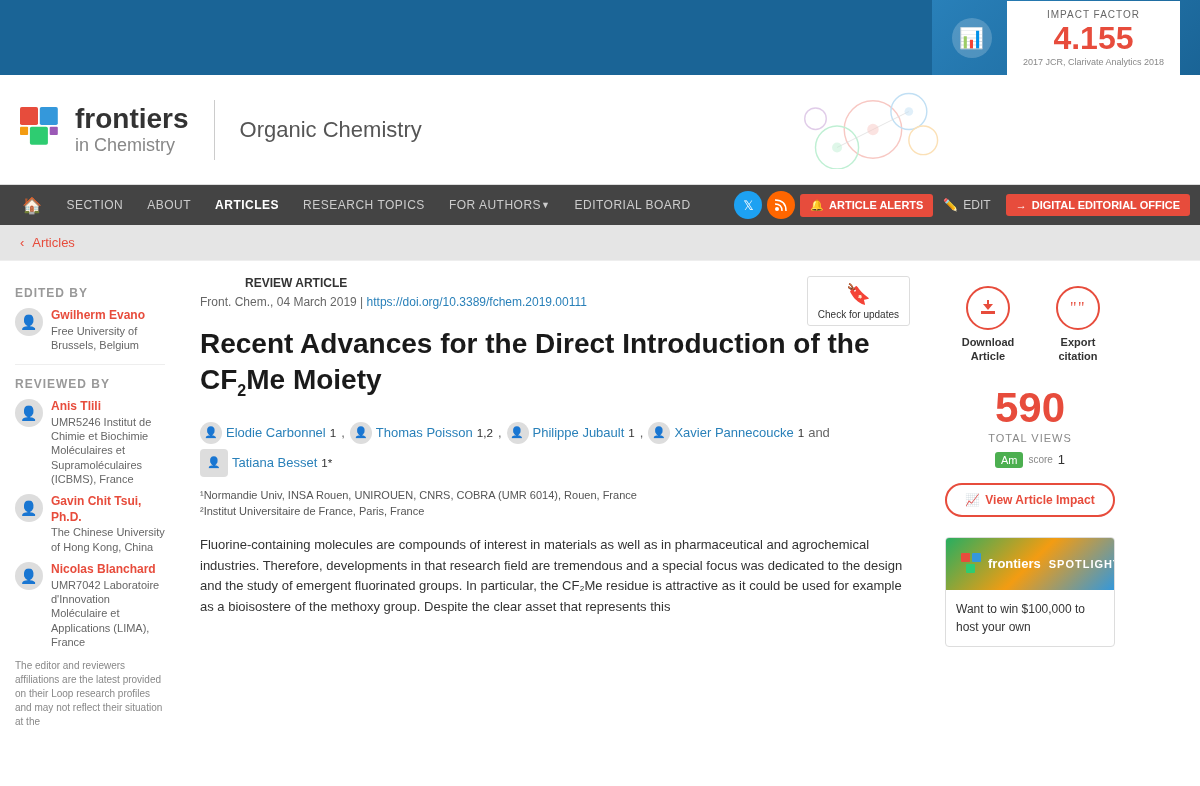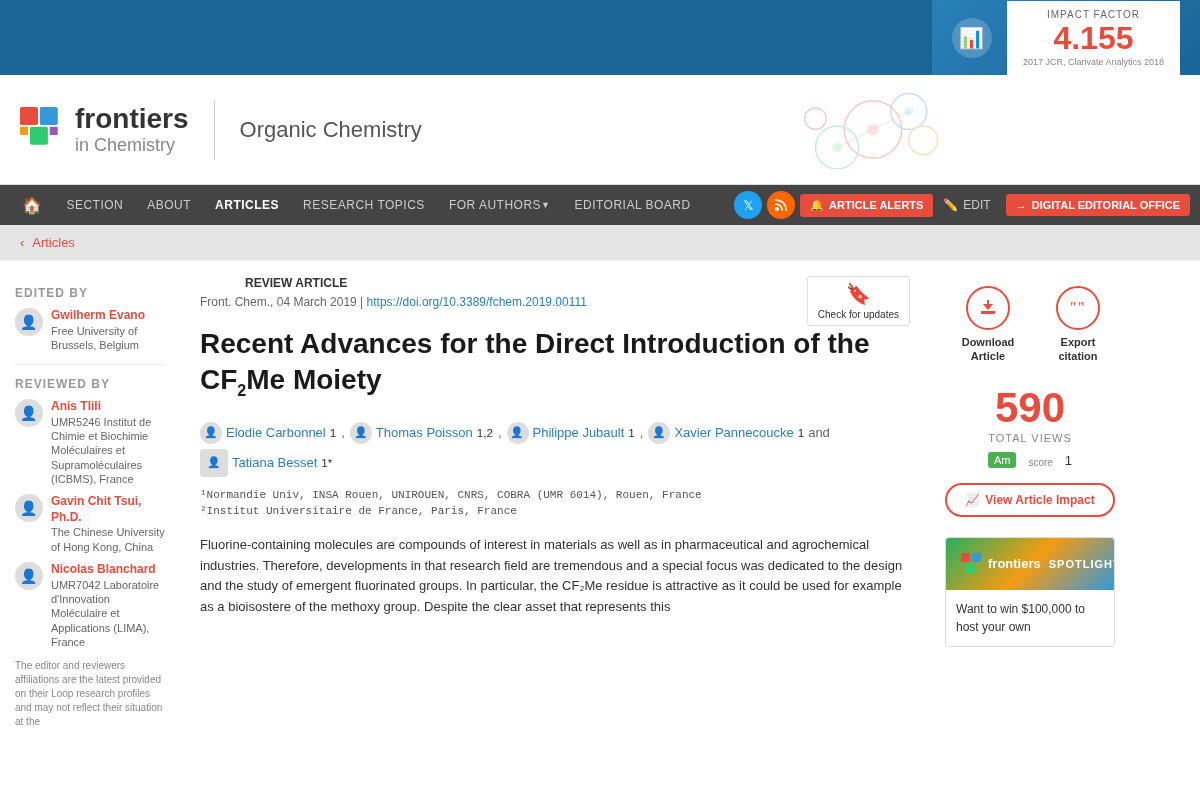--- a/index.html
+++ b/index.html
@@ -325,21 +325,20 @@
       color: #2980b9;
       font-size: 13px;
       cursor: pointer;
     }
     .author-sep { color: #666; font-size: 13px; }
     .affiliations {
       font-size: 11px;
       color: #555;
       margin: 10px 0;
       line-height: 1.5;
-      font-family: Liberation Mono, monospace;
     }
     .abstract-text {
       font-size: 13px;
       color: #333;
       line-height: 1.6;
       margin-top: 15px;
     }
 
     
     .right-sidebar {
@@ -384,23 +383,23 @@
       color: #e74c3c;
     }
     .views-label {
       font-size: 11px;
       color: #888;
       text-transform: uppercase;
       letter-spacing: 1px;
     }
     .altmetric-badge {
       display: flex;
-      align-items: flex-end;
+      align-items: center;
       justify-content: center;
-      gap: 12px;
+      gap: 5px;
       margin: 8px 0;
     }
     .altmetric-score {
       background: #4caf50;
       color: #fff;
       font-size: 11px;
       padding: 2px 6px;
       border-radius: 3px;
     }
     .altmetric-label {

